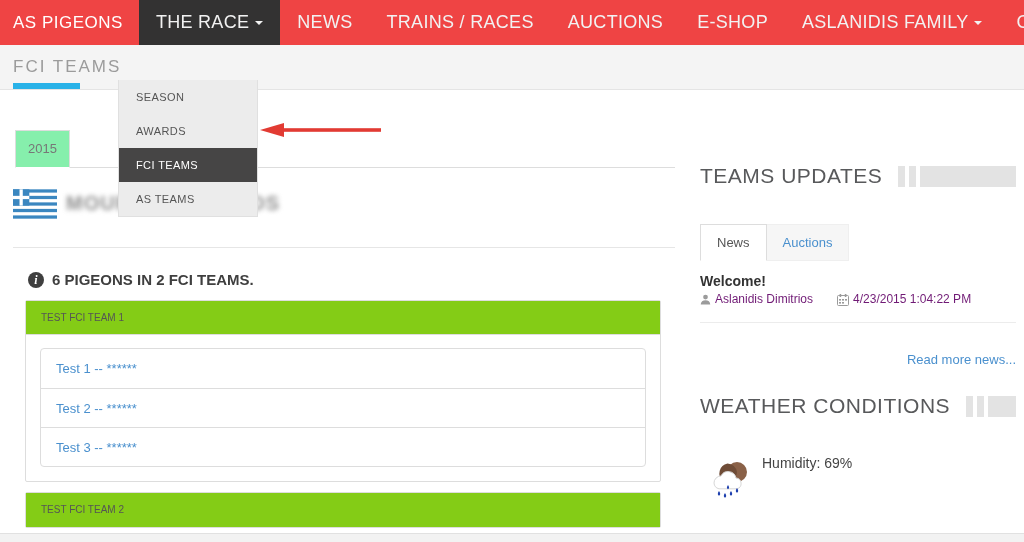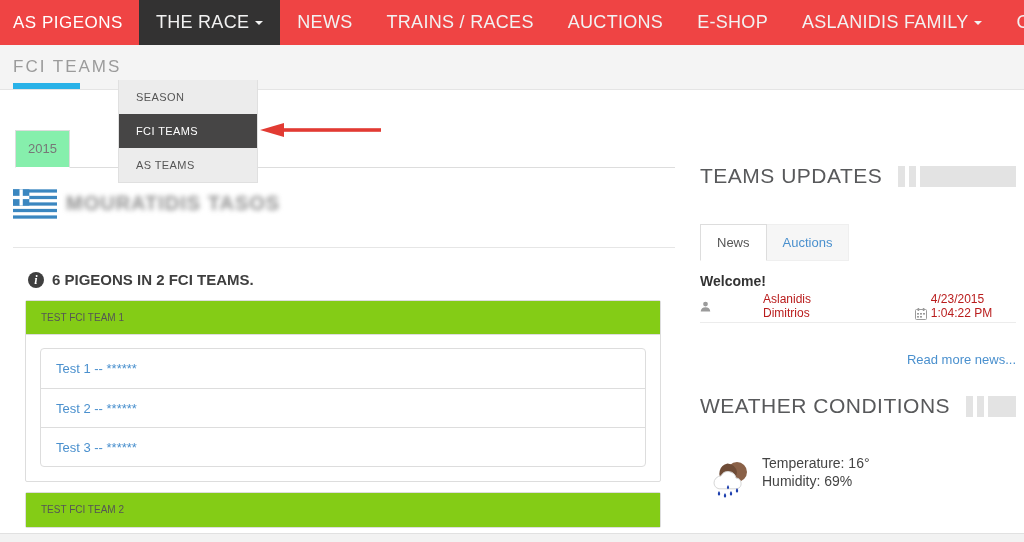--- a/index.html
+++ b/index.html
@@ -90,21 +90,21 @@
   .deco .wide { flex:1; margin-left:4px; }
 
   .side-tabs { position:absolute; left:700px; top:224px; display:flex; height:37px; }
   .side-tab { padding:0 16px; line-height:36px; font-size:13px; color:#4a90ce;
     background:#f6f6f6; border:1px solid #efefef; border-left:none; cursor:pointer; }
   .side-tab.active { background:#fff; border:1px solid #ddd; border-bottom-color:#fff;
     color:#555; }
 
   .news-title { position:absolute; left:700px; top:273px; font-size:14px; color:#333;font-weight:bold; }
   .news-meta { position:absolute; left:700px; top:292px; display:flex;
-    align-items:center; font-size:12px; color:#b91c1c;gap:48px; }
+    align-items:center; font-size:12px; color:#701a75; }
   .news-meta svg { margin-right:4px; flex:none; }
   .news-meta .date-group { margin-left:24px; display:flex; align-items:flex-end; }
   .news-divider { position:absolute; left:700px; top:322px; width:316px;
     border-top:1px solid #ececec; }
   .read-more { position:absolute; left:700px; top:352px; width:316px;
     text-align:right; font-size:13px; color:#4a90ce; cursor:pointer; }
 
   .weather-icon { position:absolute; left:706px; top:455px; width:46px; height:46px; }
   .weather-lines { position:absolute; left:762px; top:454px; font-size:14px;
     color:#444; line-height:18px; }
@@ -165,20 +165,21 @@
   </div>
 </div>
 
 <div class="page-strip">
   <div class="page-title">FCI TEAMS</div>
   <div class="page-title-underline"></div>
 </div>
 
 <div class="dropdown">
   <div class="dropdown-item">SEASON</div>
+  <div class="dropdown-item">AWARDS</div>
   <div class="dropdown-item active">FCI TEAMS</div>
   <div class="dropdown-item">AS TEAMS</div>
 </div>
 
 <svg class="red-arrow" width="122" height="20" viewBox="0 0 122 20">
   <polygon points="0,10 24,3 24,17" fill="#e23b33"></polygon>
   <rect x="21" y="8.2" width="100" height="3.6" fill="#e23b33"></rect>
 </svg>
 
 <div class="tabbar">
@@ -280,15 +281,14 @@
   <g fill="#1d3fae">
     <path d="M13 36 q2.4 3.4 0 4.8 q-2.4 -1.4 0 -4.8z"></path>
     <path d="M19 38 q2.4 3.4 0 4.8 q-2.4 -1.4 0 -4.8z"></path>
     <path d="M25 36 q2.4 3.4 0 4.8 q-2.4 -1.4 0 -4.8z"></path>
     <path d="M31 33 q2.4 3.4 0 4.8 q-2.4 -1.4 0 -4.8z"></path>
     <path d="M22 30 q2.2 3 0 4.3 q-2.2 -1.3 0 -4.3z"></path>
   </g>
 </svg>
 
 <div class="weather-lines">
-  <div>Temperature: 16°</div>
   <div>Humidity: 69%</div>
 </div>
 
 </body></html>

